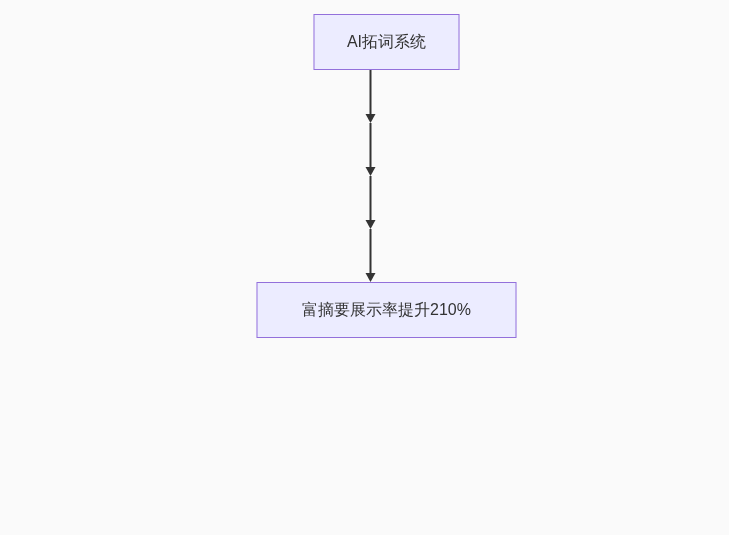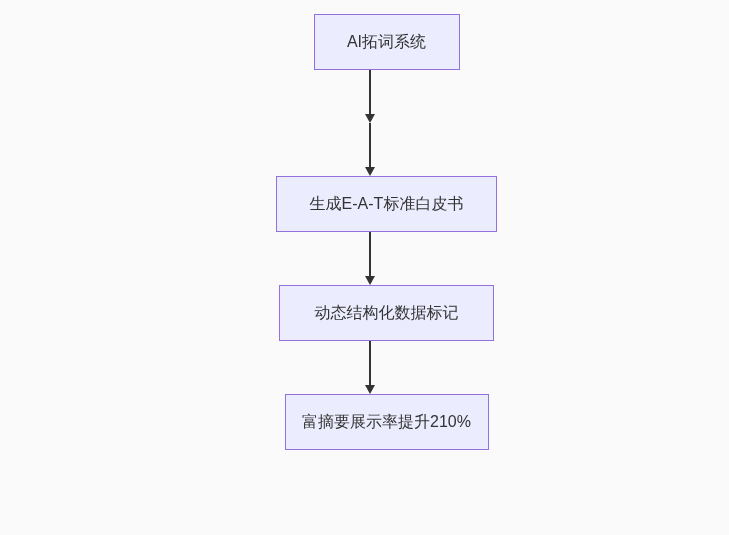--- a/index.html
+++ b/index.html
@@ -70,35 +70,29 @@
     <div class="line"></div>
     <div class="head"></div>
   </div>
 
 
   <div class="edge">
     <div class="line"></div>
     <div class="head"></div>
   </div>
 
-  <div class="node" style="width:221px">
-    <span>生成E-A-T标准白皮书</span>
-  </div>
 
   <div class="edge">
     <div class="line"></div>
     <div class="head"></div>
   </div>
 
-  <div class="node" style="width:215px">
-    <span>动态结构化数据标记</span>
-  </div>
 
   <div class="edge">
     <div class="line"></div>
     <div class="head"></div>
   </div>
 
-  <div class="node" style="width:204px">
+  <div class="node" style="width:260px">
     <span>富摘要展示率提升210%</span>
   </div>
 
 </div>
 
 </body></html>

